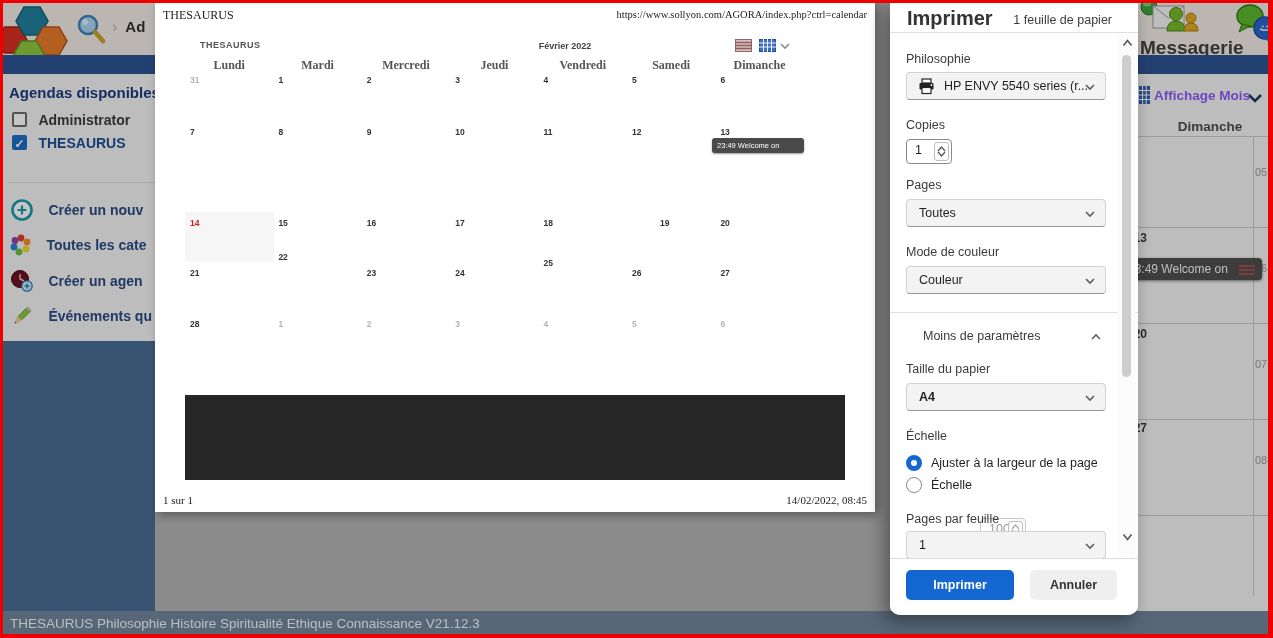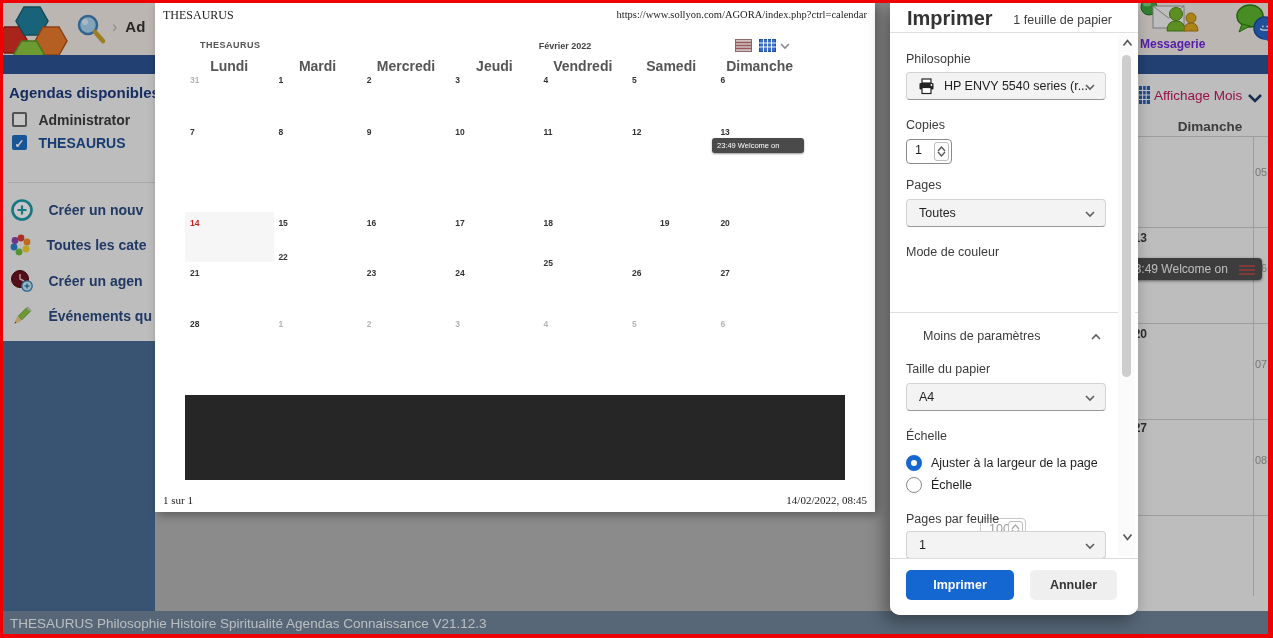--- a/index.html
+++ b/index.html
@@ -11,38 +11,38 @@
   .bg{position:absolute;inset:0;z-index:1;}
   .hdr{position:absolute;left:0;top:0;width:1273px;height:55px;background:#f0eae4;}
   .navbar{position:absolute;left:0;top:55px;width:1273px;height:19px;background:#2e5292;}
   .logo{position:absolute;left:2px;top:0;}
   .search{position:absolute;left:74px;top:12px;}
   .crumb{position:absolute;left:112px;top:18px;font-size:15px;color:#444;}
   .crumb .sep{color:#b9b2ab;margin-right:8px;font-size:16px;}
   .crumb b{color:#333;}
   .orb{position:absolute;left:1140px;top:0px;}
   .msgico{position:absolute;left:1152px;top:1px;}
-  .msglab{position:absolute;left:1140px;top:37px;font-size:12px;font-weight:bold;color:#6d28d9;}
+  .msglab{position:absolute;left:1140px;top:37px;font-size:19px;font-weight:bold;color:#404040;}
   .chatico{position:absolute;left:1236px;top:2px;}
 
   .sidebar{position:absolute;left:0;top:74px;width:155px;height:267px;background:#f2f2f2;overflow:visible;}
   .sb-title{position:absolute;left:9px;top:10px;font-size:15px;font-weight:bold;color:#1c3a7e;white-space:nowrap;}
   .sb-row{position:absolute;left:12px;height:17px;white-space:nowrap;}
   .cb{display:inline-block;width:15px;height:15px;border:2px solid #6a6a6a;border-radius:2px;background:#fdfdfd;vertical-align:middle;}
   .cb.on{background:#1d6fc0;border-color:#1d6fc0;color:#fff;font-size:12px;line-height:14px;text-align:center;font-weight:bold;}
   .sb-row .lab{margin-left:7px;font-size:14px;font-weight:bold;color:#3c3c3c;vertical-align:middle;}
   .sb-row .lab.blue{color:#1c4f94;}
   .sb-div{position:absolute;left:8px;top:108px;width:150px;height:1px;background:#d5d5d5;}
   .sb-item{position:absolute;left:10px;height:26px;white-space:nowrap;cursor:pointer;}
   .sb-item .mi{display:inline-block;vertical-align:middle;}
   .sb-item .mlab{margin-left:10px;font-size:14px;font-weight:bold;color:#2c4a80;vertical-align:middle;}
   .sb-dark{position:absolute;left:0;top:341px;width:155px;height:273px;background:#4a6c94;}
 
   .bgcal{position:absolute;left:155px;top:74px;width:1118px;height:537px;background:#f2f2f2;}
-  .bg-view{position:absolute;left:999px;top:14px;font-size:13.5px;font-weight:normal;color:#be185d;white-space:nowrap;}
+  .bg-view{position:absolute;left:999px;top:14px;font-size:13.5px;font-weight:bold;color:#8b5cf6;white-space:nowrap;}
   .bg-viewico{position:absolute;left:984px;top:12px;}
   .bg-viewchev{position:absolute;left:1092px;top:19px;}
   .bg-dimh{position:absolute;left:1000px;top:45px;width:110px;text-align:center;font-size:13.5px;font-weight:bold;color:#4d4d4d;}
   .bg-hline{position:absolute;height:1px;background:#c9c9c9;}
   .bg-vline{position:absolute;width:1px;background:#c9c9c9;}
   .bg-wn{position:absolute;width:22px;font-size:11px;color:#9a9a9a;}
   .bg-dn{position:absolute;width:40px;text-align:right;font-size:12px;font-weight:bold;color:#3a3a3a;}
   .bg-event{position:absolute;width:172px;height:22px;background:#4f4f4f;border-radius:4px;box-shadow:0 1px 3px rgba(0,0,0,.5);}
   .bg-event .t{position:absolute;left:38px;top:4px;font-size:12px;color:#f2f2f2;white-space:nowrap;}
   .bg-ham{position:absolute;right:7px;top:5px;width:16px;}
@@ -57,21 +57,21 @@
   .pv-backdrop{position:absolute;left:155px;top:2px;width:735px;height:609px;background:#8b8b8b;z-index:3;}
   .pv-page{position:absolute;left:155px;top:2px;width:720px;height:510px;background:#fff;z-index:4;
            box-shadow:3px 3px 9px rgba(0,0,0,.35);font-family:"Liberation Serif",serif;}
   .pv-doc-title{position:absolute;left:8px;top:6px;font-size:12px;color:#222;}
   .pv-url{position:absolute;right:8px;top:7px;font-size:10.5px;color:#222;}
   .pv-cal-title{position:absolute;left:45px;top:38px;font-family:"Liberation Sans",sans-serif;font-size:9px;font-weight:bold;color:#555;letter-spacing:.5px;}
   .pv-month{position:absolute;left:330px;top:39px;width:160px;text-align:center;font-family:"Liberation Sans",sans-serif;font-size:9px;color:#444;font-weight:bold;}
   .pv-ico1{position:absolute;left:580px;top:37px;}
   .pv-ico2{position:absolute;left:604px;top:37px;}
   .pv-icochev{position:absolute;left:625px;top:41px;}
-  .pv-dh{position:absolute;text-align:center;font-family:Liberation Sans, sans-serif;font-size:14px;font-weight:bold;color:#555;}
+  .pv-dh{position:absolute;text-align:center;font-family:Liberation Serif, serif;font-size:12px;font-weight:bold;color:#555;}
   .pv-num{position:absolute;font-family:"Liberation Sans",sans-serif;font-size:8.5px;font-weight:bold;color:#333;}
   .pv-num.muted{color:#b5b5b5;}
   .pv-num.today{color:#cc2222;}
   .pv-today-bg{position:absolute;background:#f6f6f6;}
   .pv-event{position:absolute;width:92px;height:15px;background:#4a4a4a;border-radius:3px;color:#fff;
             font-family:"Liberation Sans",sans-serif;font-size:7.5px;line-height:15px;padding-left:5px;
             box-shadow:0 1px 2px rgba(0,0,0,.4);white-space:nowrap;overflow:hidden;}
   .pv-black{position:absolute;left:30px;top:393px;width:660px;height:85px;background:#262626;}
   .pv-foot-l{position:absolute;left:8px;top:492px;font-size:11px;color:#222;}
   .pv-foot-r{position:absolute;right:8px;top:492px;font-size:11px;color:#222;}
@@ -234,21 +234,21 @@
           <div class="t">23:49  Welcome on</div>
           <div class="bg-ham">
             <i></i>
             <i></i>
             <i></i>
           </div>
         </div>
       </div>
 
     <div class="statusbar">
-      <span>THESAURUS Philosophie Histoire Spiritualité Agendas Connaissance V21.12.3</span>
+      <span>THESAURUS Philosophie Histoire Spiritualité Ethique Connaissance V21.12.3</span>
     </div>
   </div>
 
   <div class="dim"></div>
 
   <div class="pv-backdrop"></div>
   <div class="pv-page" id="pvpage">
     <div class="pv-doc-title">THESAURUS</div>
     <div class="pv-url">https://www.sollyon.com/AGORA/index.php?ctrl=calendar</div>
     <div class="pv-cal-title">THESAURUS</div>
@@ -347,29 +347,35 @@
 
     <div class="dlg-lab" style="top:176px;">Pages</div>
     <div class="dlg-sel" style="top:197px;">
       <span class="val">Toutes</span>
       <svg class="chev" width="12" height="8" viewBox="0 0 12 8">
           <polyline points="2,2 6,6 10,2" fill="none" stroke="#5f5f5f" stroke-width="1.6"></polyline>
         </svg>
     </div>
 
     <div class="dlg-lab" style="top:243px;">Mode de couleur</div>
+    <div class="dlg-sel" style="top:264px;">
+      <span class="val">Couleur</span>
+      <svg class="chev" width="12" height="8" viewBox="0 0 12 8">
+          <polyline points="2,2 6,6 10,2" fill="none" stroke="#5f5f5f" stroke-width="1.6"></polyline>
+        </svg>
+    </div>
 
     <div class="dlg-hr" style="top:310px;"></div>
     <div class="dlg-lab" style="top:327px;margin-left:17px;">Moins de paramètres</div>
     <svg class="chev-less" width="12" height="8" viewBox="0 0 12 8">
         <polyline points="2,6 6,2 10,6" fill="none" stroke="#5f5f5f" stroke-width="1.6"></polyline>
       </svg>
 
     <div class="dlg-lab" style="top:360px;">Taille du papier</div>
-    <div class="dlg-sel" style="top:381px;">
+    <div class="dlg-sel" style="top:381px;font-weight:bold;">
       <span class="val">A4</span>
       <svg class="chev" width="12" height="8" viewBox="0 0 12 8">
           <polyline points="2,2 6,6 10,2" fill="none" stroke="#5f5f5f" stroke-width="1.6"></polyline>
         </svg>
     </div>
 
     <div class="dlg-lab" style="top:427px;">Échelle</div>
     <span class="radio on" style="left:16px;top:453px;"></span>
     <span class="rlab" style="left:41px;top:454px;">Ajuster à la largeur de la page</span>
     <span class="radio off" style="left:16px;top:475px;"></span>

